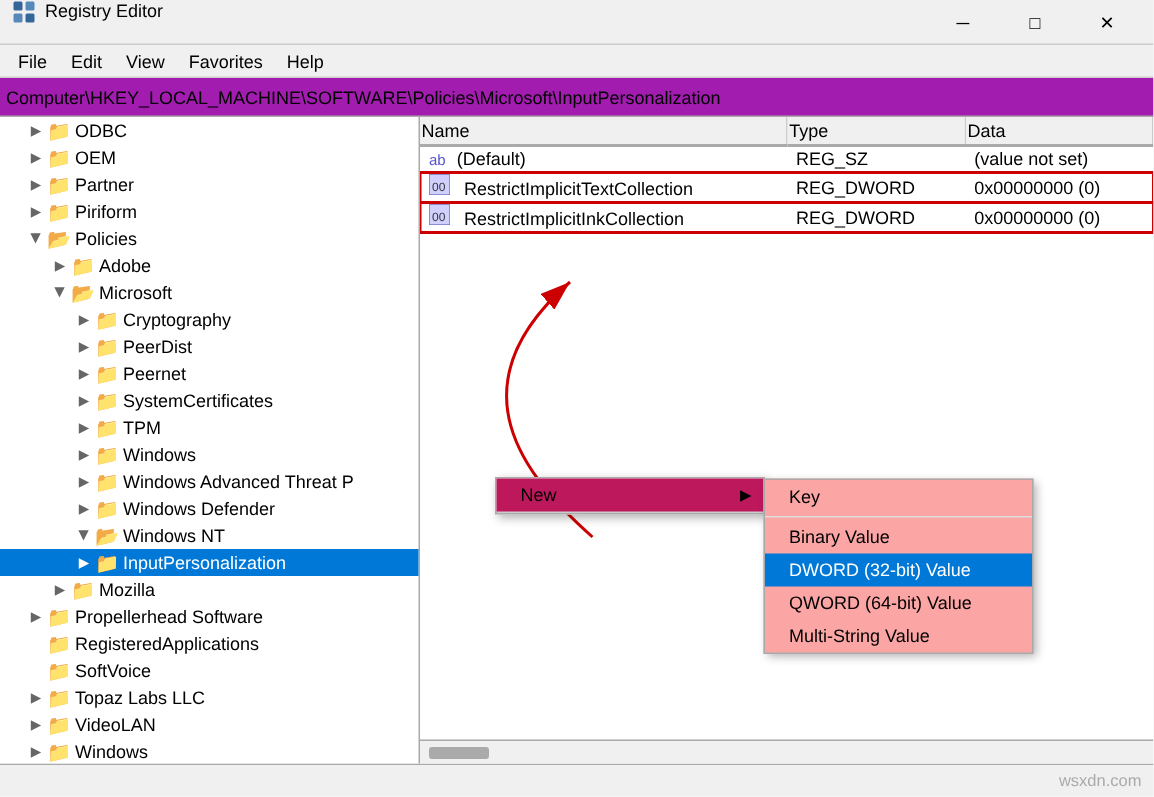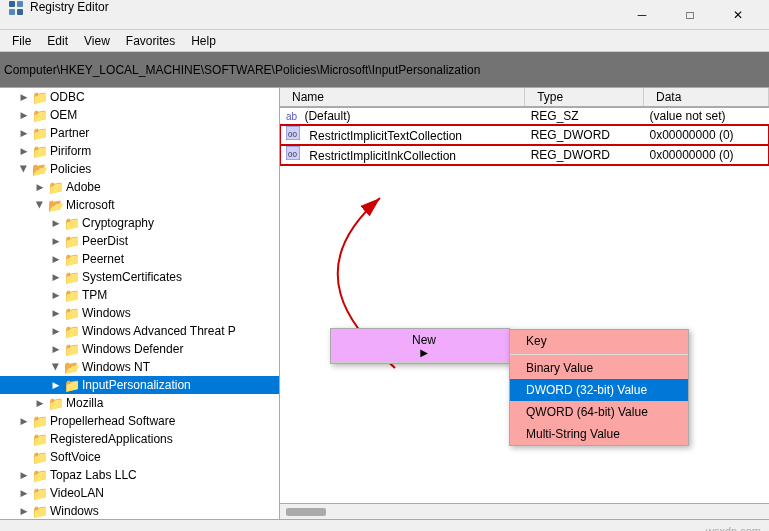--- a/index.html
+++ b/index.html
@@ -58,22 +58,22 @@
       border-bottom: 1px solid #ccc;
     }
     .menu-item {
       padding: 2px 8px;
       cursor: pointer;
       font-size: 12px;
     }
 
     
     .address-bar {
-      background: #737373;
-      height: 36px;
+      background: #a21caf;
+      height: 26px;
       display: flex;
       align-items: center;
       border-bottom: 1px solid #aaa;
       padding: 0 4px;
     }
     .address-label {
       font-size: 12px;
       color: #000;
       white-space: nowrap;
       overflow: hidden;
@@ -148,21 +148,21 @@
       overflow: auto;
     }
     table {
       width: 100%;
       border-collapse: collapse;
     }
     thead th {
       background: #f0f0f0;
       border-right: 1px solid #ccc;
       border-bottom: 2px solid #aaa;
-      padding: 2px 12px;
+      padding: 2px 1px;
       text-align: left;
       font-weight: normal;
       font-size: 12px;
       position: sticky;
       top: 0;
     }
     tbody td {
       padding: 1px 6px;
       border-bottom: 1px solid #eee;
       font-size: 12px;
@@ -476,21 +476,21 @@
             <polygon points="0 0, 10 3.5, 0 7" fill="#cc0000"></polygon>
           </marker>
         </defs>
 
         <path d="M 115 280 C 70 240, 20 180, 100 110" stroke="#cc0000" stroke-width="2" fill="none" marker-end="url(#arrowhead)"></path>
       </svg>
     </div>
 
     <div class="context-menu" style="left:50px;top:240px;">
 
-      <div class="context-menu-item new-item" style="background:#f0abfc;font-weight:normal;display:flex;justify-content:space-between;align-items:center;padding:4px 8px 4px 16px;flex-direction:column;">
+      <div class="context-menu-item new-item" style="background:#be185d;font-weight:normal;display:flex;justify-content:space-between;align-items:center;padding:4px 8px 4px 16px;">
         <span>New</span>
         <span class="submenu-arrow">▶</span>
       </div>
 
       <div style="position:absolute;left:100%;top:0;background:#fca5a5;border:1px solid #aaa;box-shadow:2px 2px 6px rgba(0,0,0,0.3);min-width:180px;">
         <div class="context-menu-item">
           <span>Key</span>
         </div>
         <div class="context-menu-separator"></div>
         <div class="context-menu-item">

